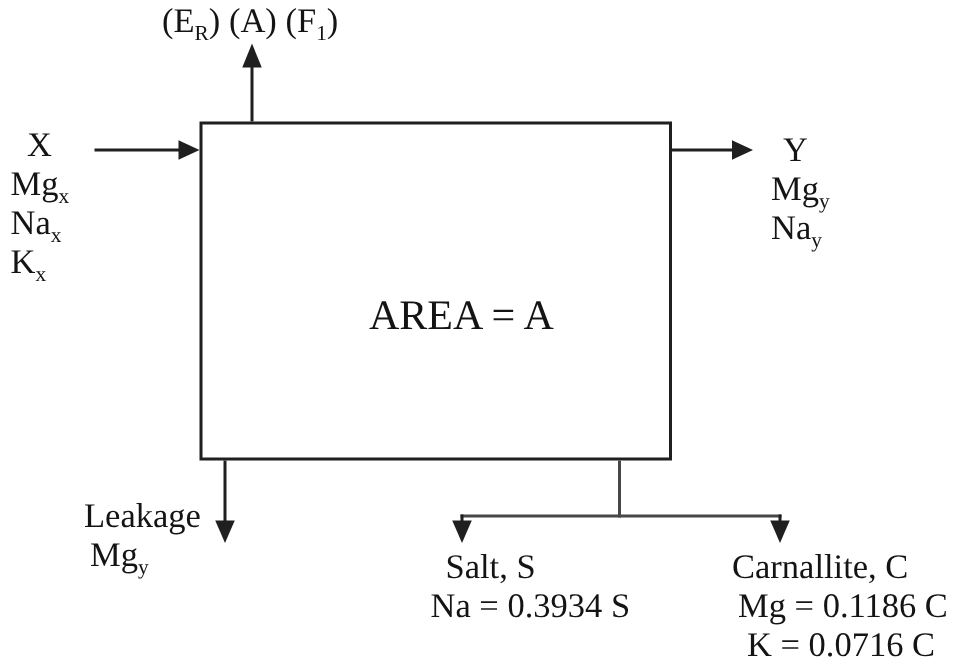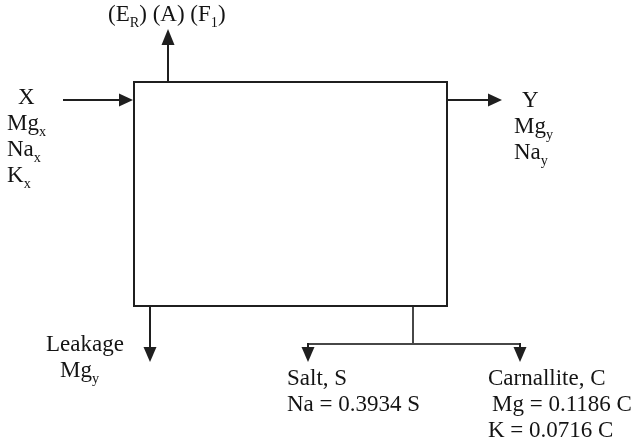--- a/index.html
+++ b/index.html
@@ -16,21 +16,21 @@
   .txt {
     position: absolute;
     font-size: 23px;
     line-height: 26px;
     white-space: nowrap;
     color: #141414;
   }
   .txt .ln { height: 26px; }
   sub { font-size: 0.62em; line-height: 0; }
   .area-label { font-size: 28px; line-height: 30px; }
-  .ml2  { margin-left: 0; }
+  .ml2  { margin-left: 10px; }
   .ml4  { margin-left: 4px; }
   .ml8  { margin-left: 8px; }
   .ml11 { margin-left: 11px; }
   .ml14 { margin-left: 14px; }
 </style>
 </head>
 <body>
 
 <div class="canvas">
 
@@ -71,20 +71,21 @@
     <div class="ln"><span>Na</span><sub>x</sub></div>
     <div class="ln"><span>K</span><sub>x</sub></div>
   </div>
 
   <div class="txt" style="left:514px; top:87px">
     <div class="ln ml8">Y</div>
     <div class="ln"><span>Mg</span><sub>y</sub></div>
     <div class="ln"><span>Na</span><sub>y</sub></div>
   </div>
 
+  <div class="txt area-label" style="left:246px; top:196px">AREA = A</div>
 
   <div class="txt" style="left:46px; top:331px">
     <div class="ln ml2">Leakage</div>
     <div class="ln ml14"><span>Mg</span><sub>y</sub></div>
   </div>
 
   <div class="txt" style="left:287px; top:365px">
     <div class="ln ml2">Salt, S</div>
     <div class="ln">Na = 0.3934 S</div>
   </div>

